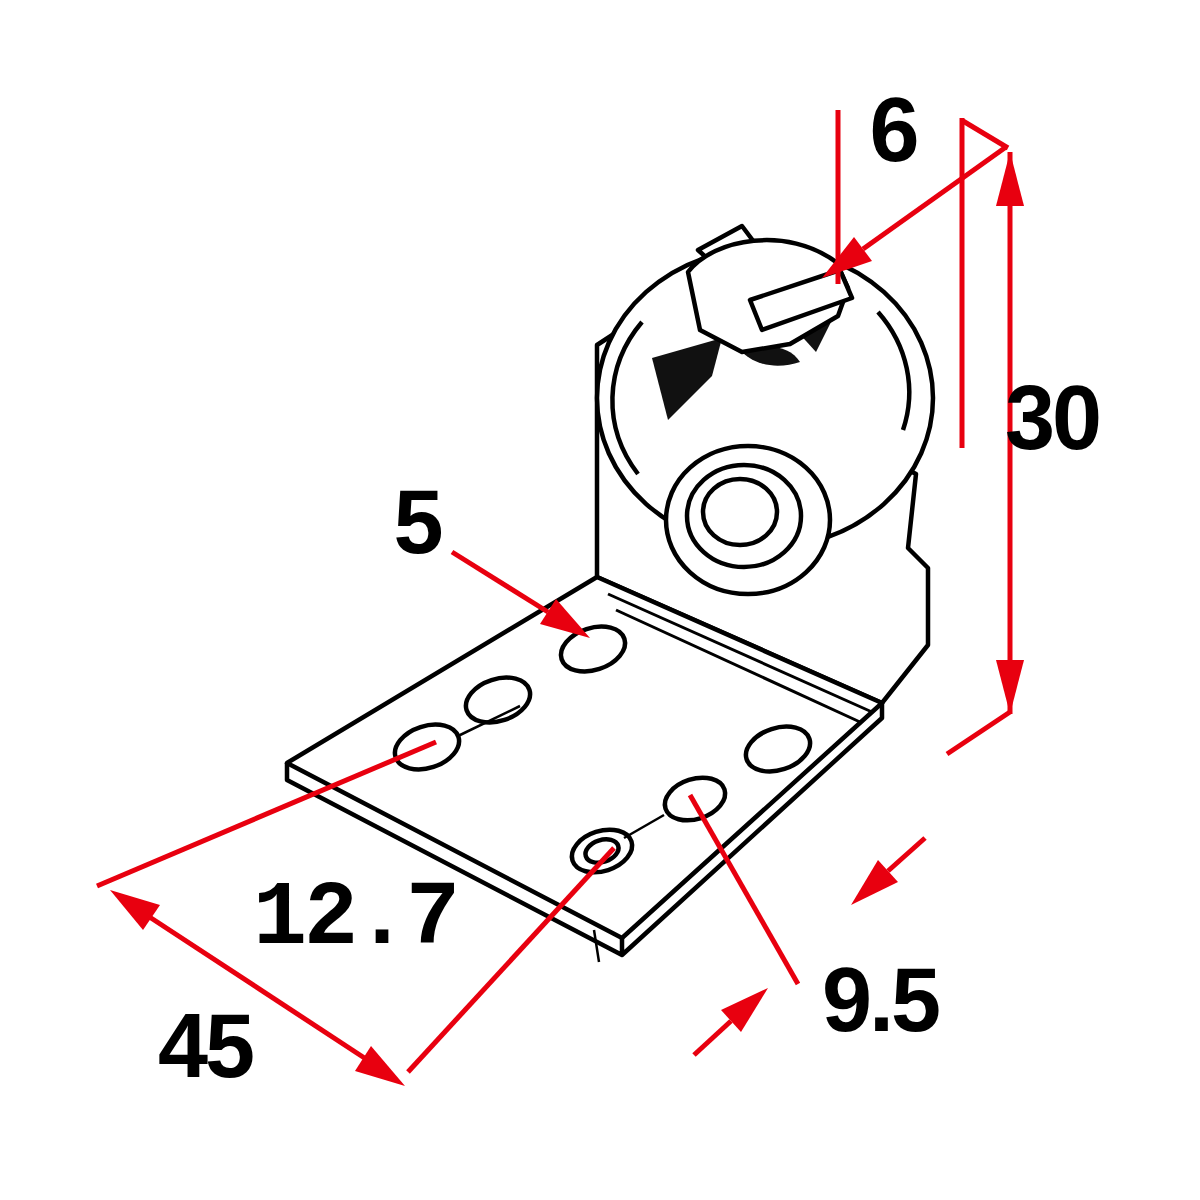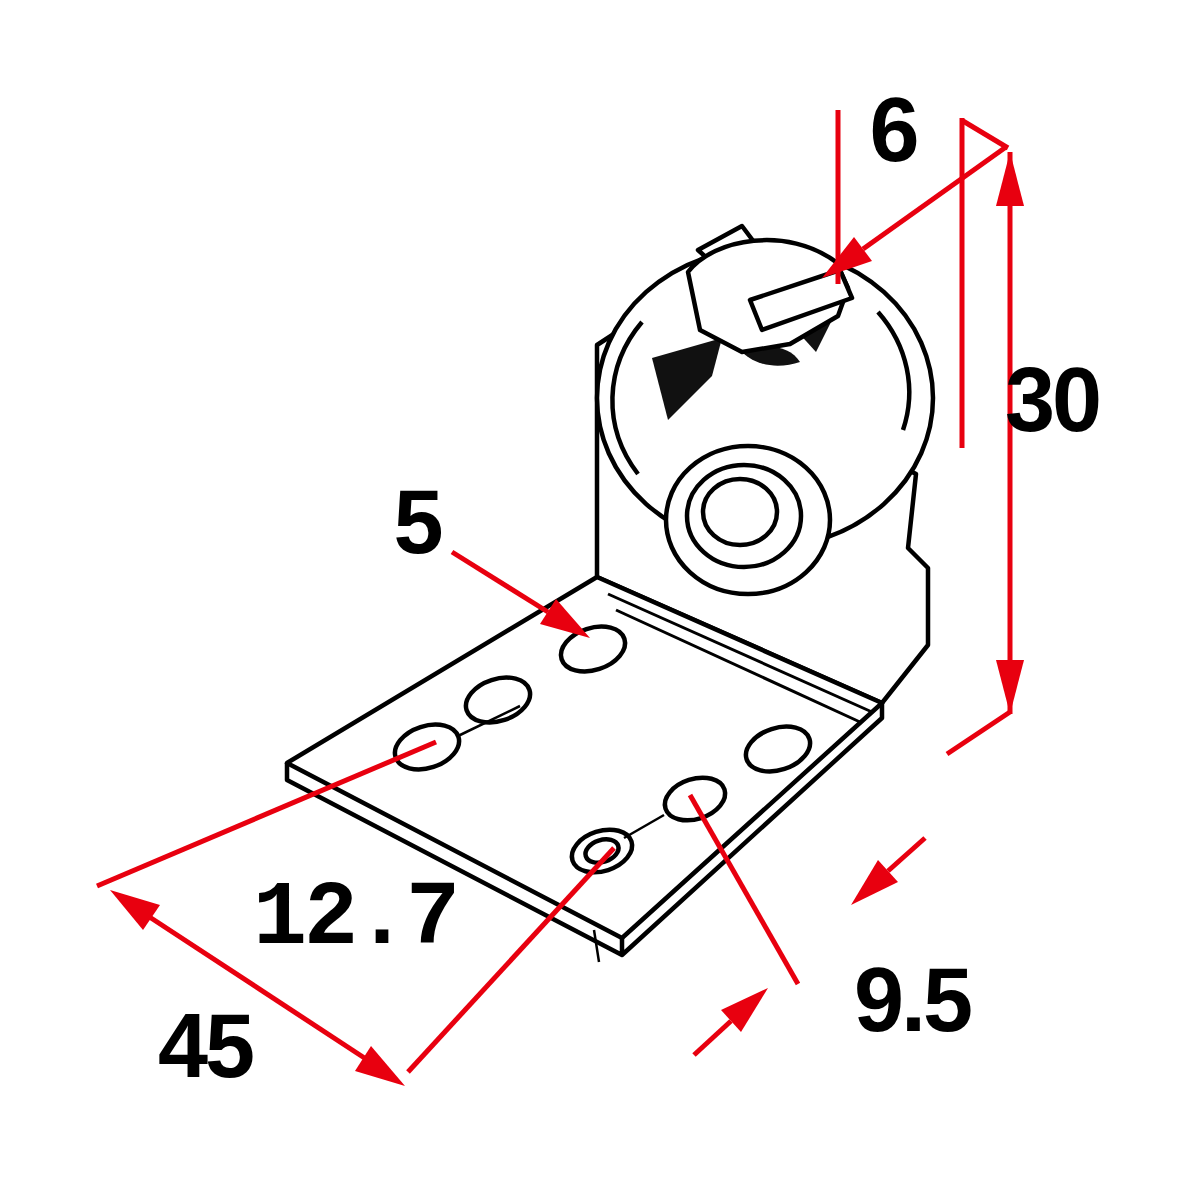--- a/index.html
+++ b/index.html
@@ -122,23 +122,23 @@
       <polygon points="590,638 540,624 556,599"></polygon>
       <polygon points="110,890 143,930 160,905"></polygon>
       <polygon points="405,1086 355,1071 371,1046"></polygon>
       <polygon points="851,905 878,860 898,882"></polygon>
       <polygon points="768,988 741,1032 721,1010"></polygon>
     </g>
   </svg>
 
   <div class="dim-label" style="left:893px; top:130px;">6</div>
 
-  <div class="dim-label" style="left:1052px; top:400px;">30</div>
+  <div class="dim-label" style="left:1052px; top:418px;">30</div>
 
   <div class="dim-label" style="left:417px; top:522px;">5</div>
 
   <div class="dim-label" style="left:355px; top:919px;font-family:Liberation Mono, monospace;">12.7</div>
 
   <div class="dim-label" style="left:205px; top:1046px;">45</div>
 
-  <div class="dim-label" style="left:880px; top:1000px;margin-left:32px;">9.5</div>
+  <div class="dim-label" style="left:880px; top:1000px;">9.5</div>
 
 </div>
 
 </body></html>

